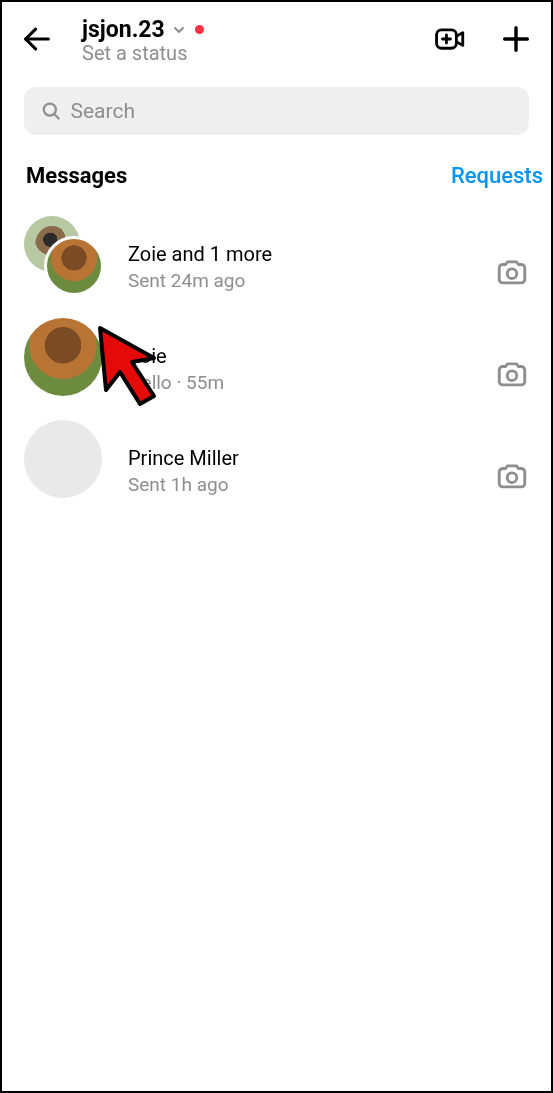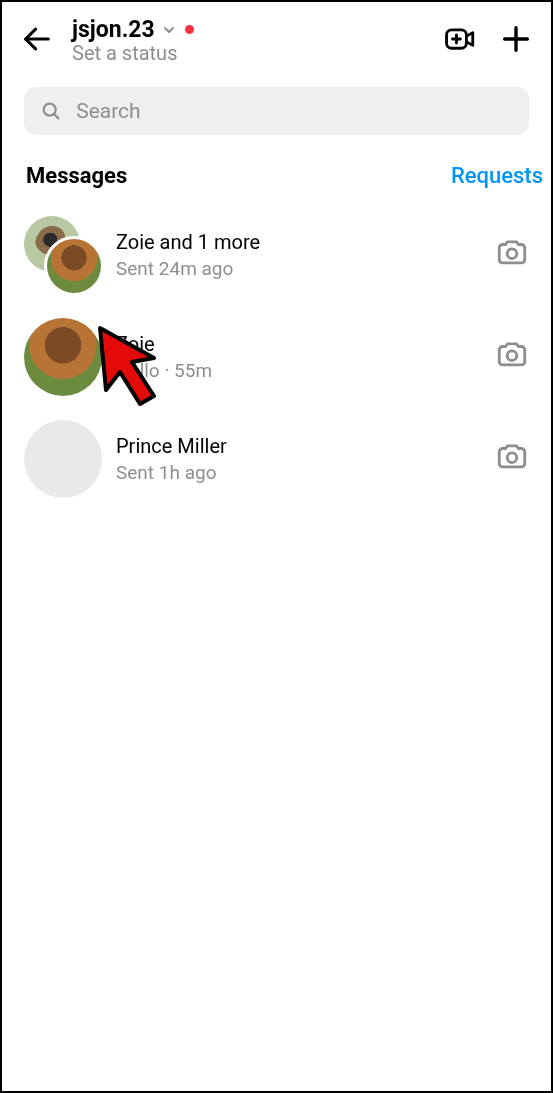--- a/index.html
+++ b/index.html
@@ -13,21 +13,21 @@
       height: 1093px;
       background: #fff;
       border: 2px solid #000;
       position: relative;
       overflow: hidden;
     }
     .header {
       display: flex;
       align-items: center;
       padding: 14px 18px 10px 18px;
-      gap: 14px;
+      gap: 24px;
     }
     .back-btn {
       flex-shrink: 0;
       cursor: pointer;
     }
     .account-block {
       flex: 1;
       padding-left: 4px;
     }
     .account-row {
@@ -62,21 +62,21 @@
     }
     .search-wrap {
       padding: 12px 22px 6px 22px;
     }
     .search-box {
       background: #efefef;
       border-radius: 12px;
       display: flex;
       align-items: center;
       padding: 12px 16px;
-      gap: 14px;
+      gap: 8px;
       justify-content: center;
     }
     .search-input {
       border: none;
       background: transparent;
       font-size: 21px;
       color: #8e8e8e;
       outline: none;
       width: 100%;
     }
@@ -96,23 +96,23 @@
       font-size: 22px;
       font-weight: 500;
       color: #0095f6;
       cursor: pointer;
     }
     .list {
       padding: 6px 0;
     }
     .row {
       display: flex;
-      align-items: center;
+      align-items: flex-end;
       padding: 12px 22px;
-      gap: 14px;
+      gap: 26px;
       cursor: pointer;
     }
     .avatar-wrap {
       width: 78px;
       height: 78px;
       position: relative;
       flex-shrink: 0;
     }
     .avatar {
       width: 78px;

